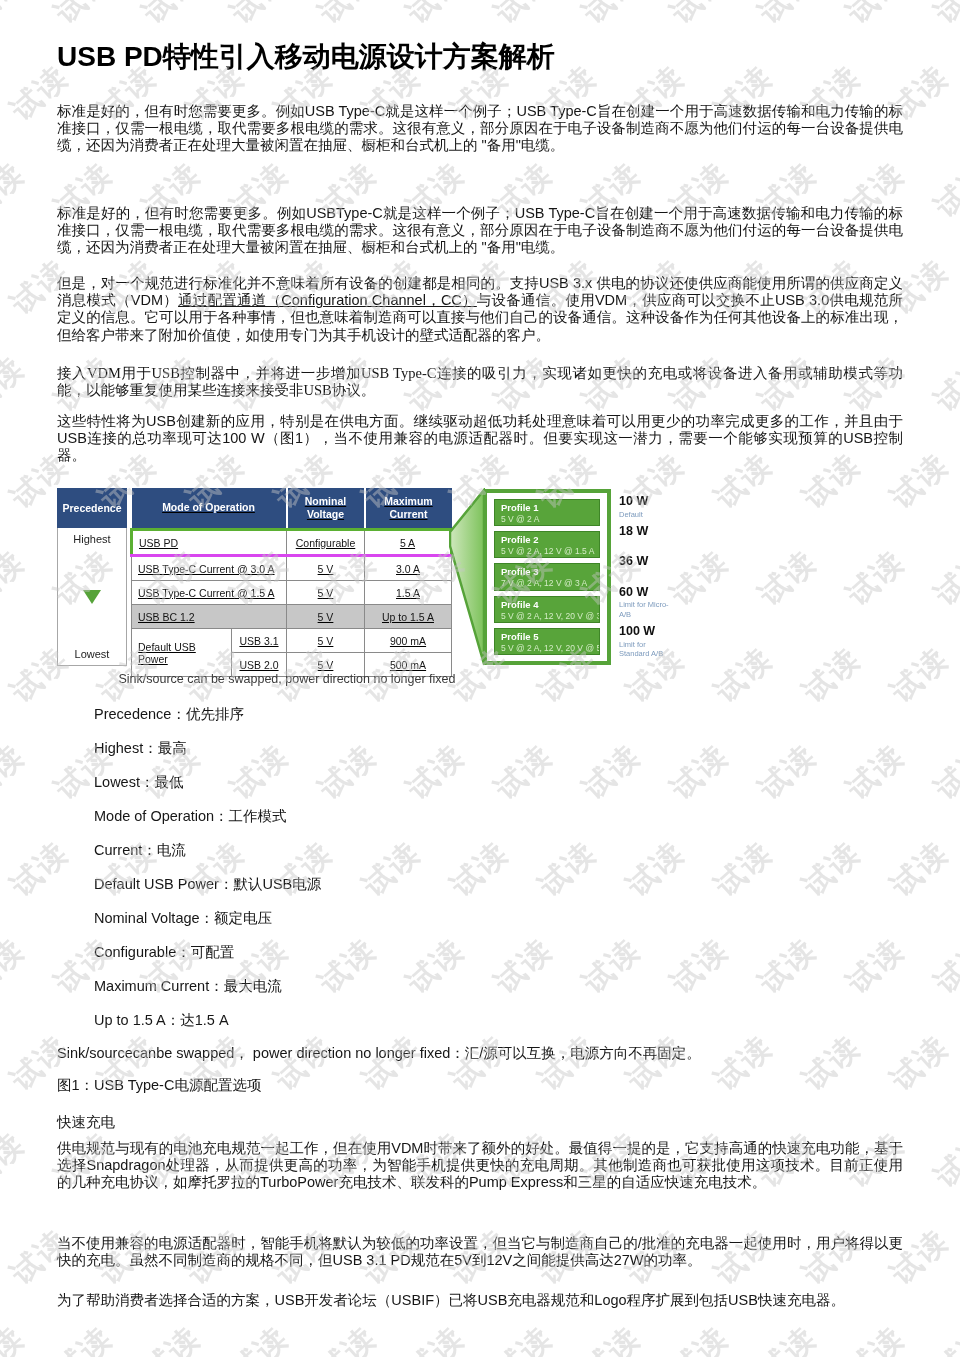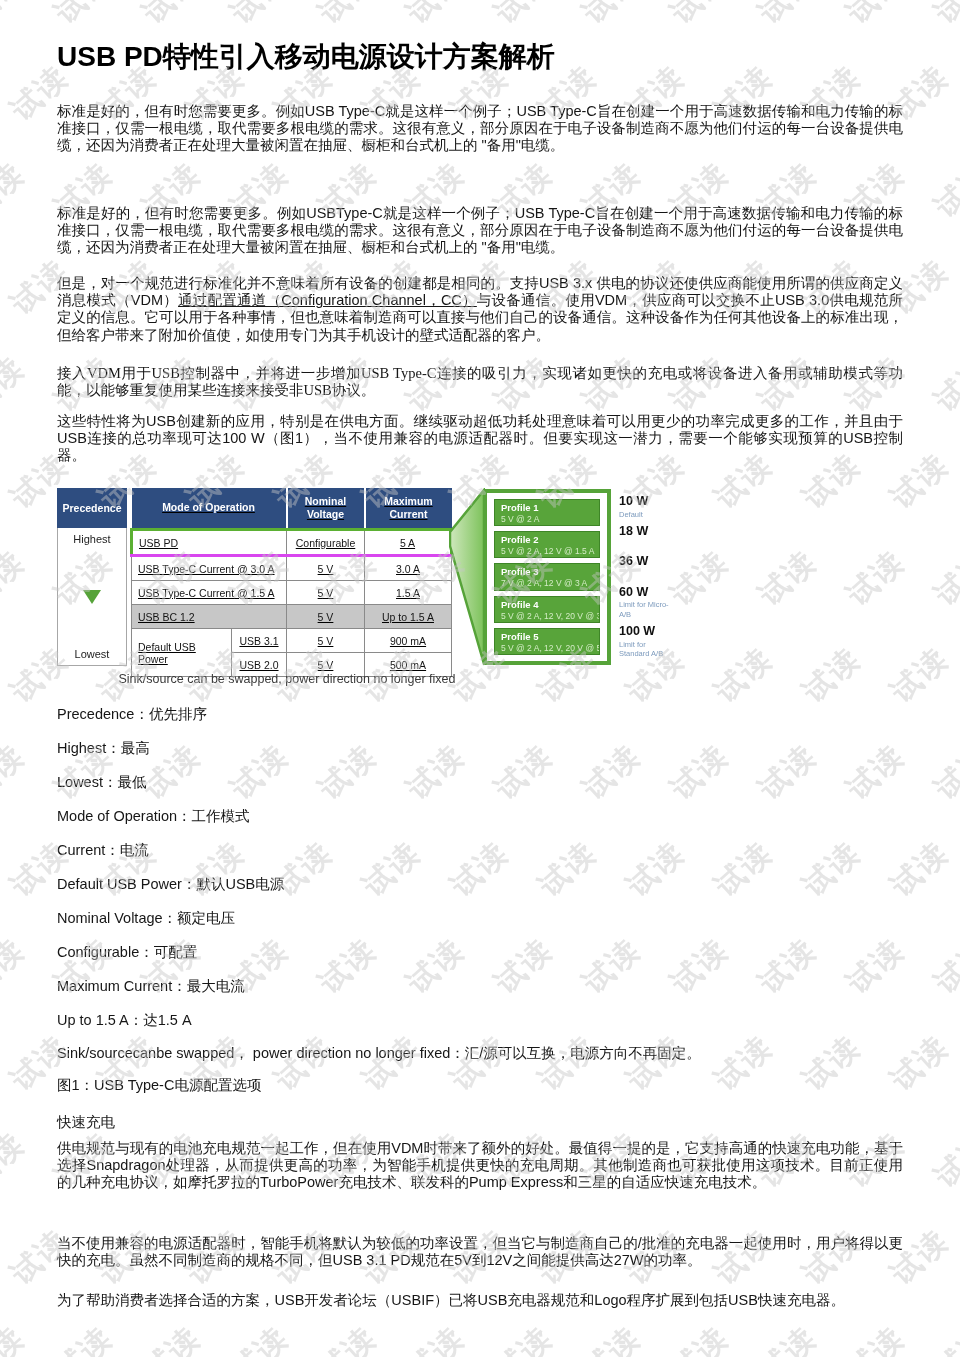--- a/index.html
+++ b/index.html
@@ -21,21 +21,21 @@
 
   
   .blk{position:absolute;left:57px;width:846px;z-index:1;}
   .doc-title{top:38px;font-size:28px;font-weight:bold;color:#000;letter-spacing:0px;}
   .para{font-size:14.5px;line-height:17.2px;text-align:justify;color:#161616;}
   #p1{top:103px;} #p2{top:205px;} #p3{top:275px;} #p4{top:365px;font-family:Liberation Serif, serif;} #p5{top:413px;}
   #p6{top:1140px;} #p7{top:1235px;} #p8{top:1292px;}
   .doc-link{text-decoration:underline;color:#161616;}
 
   .gloss{top:705px;font-size:14.5px;color:#161616;}
-  .gloss .g-item{height:17px;margin-bottom:17px;white-space:nowrap;}
+  .gloss .g-item{height:17px;margin-bottom:17px;white-space:nowrap;margin-left:37px;}
   #sinkline{top:1044px;font-size:14.5px;color:#161616;}
   #figlabel{top:1076px;font-size:14.5px;color:#161616;}
   #fastcharge{top:1113px;font-size:14.5px;color:#161616;}
 
   
   .figure{position:absolute;left:57px;top:488px;width:670px;height:210px;z-index:1;}
 
   .prec-col{position:absolute;left:0;top:0;width:70px;height:178px;}
   .prec-header{height:40px;background:var(--navy);color:#fff;font-size:10.5px;font-weight:bold;
                display:flex;align-items:center;justify-content:center;}

